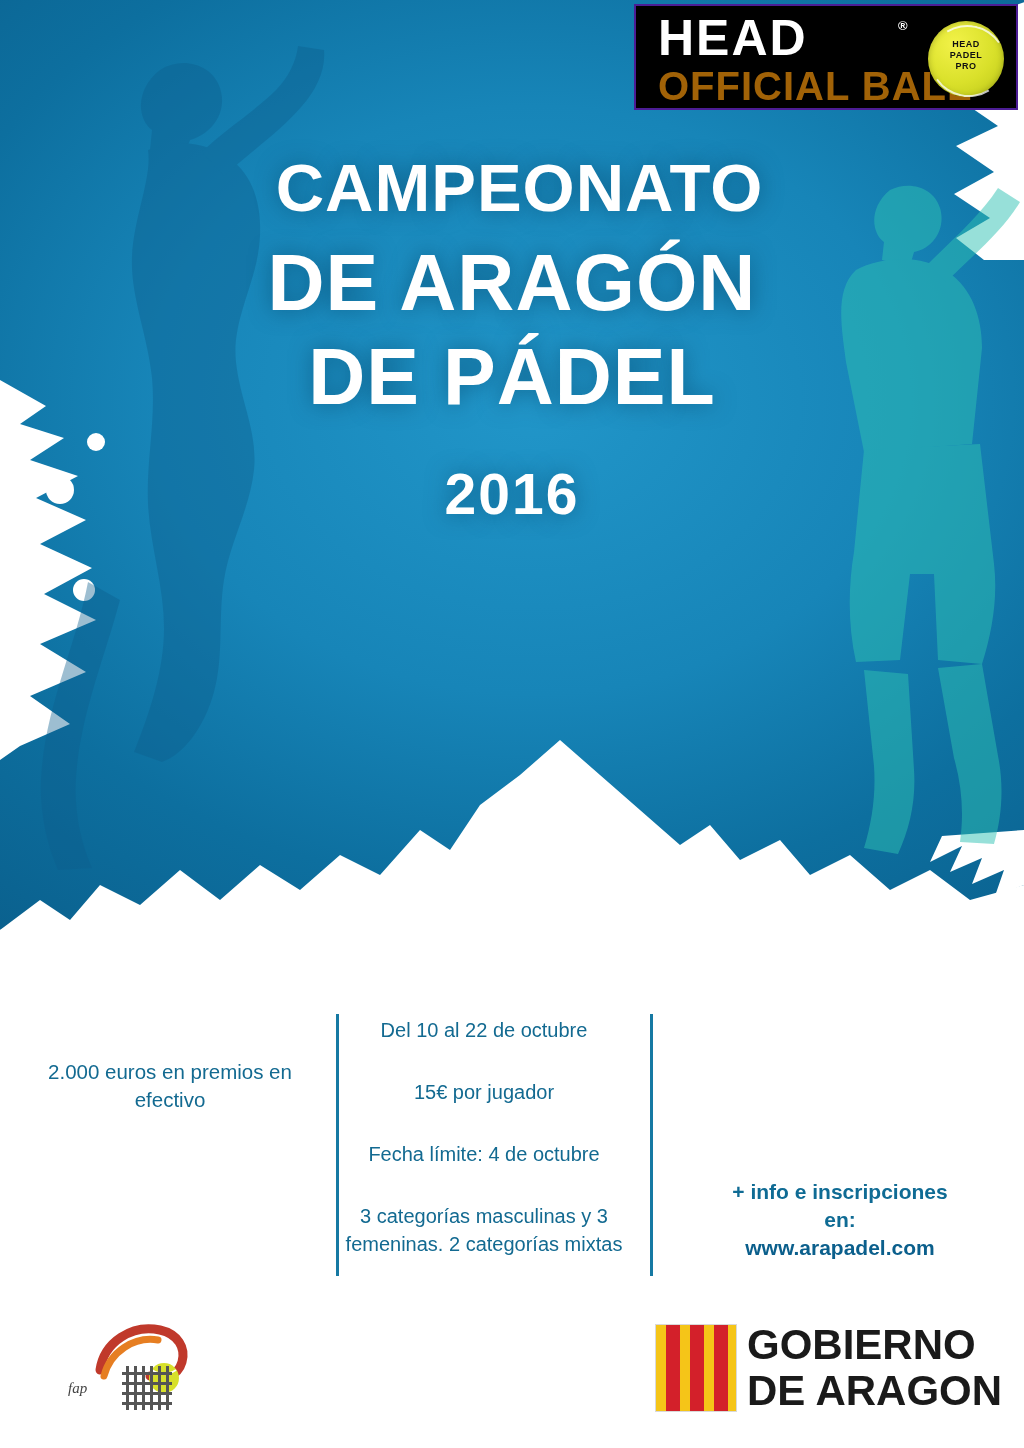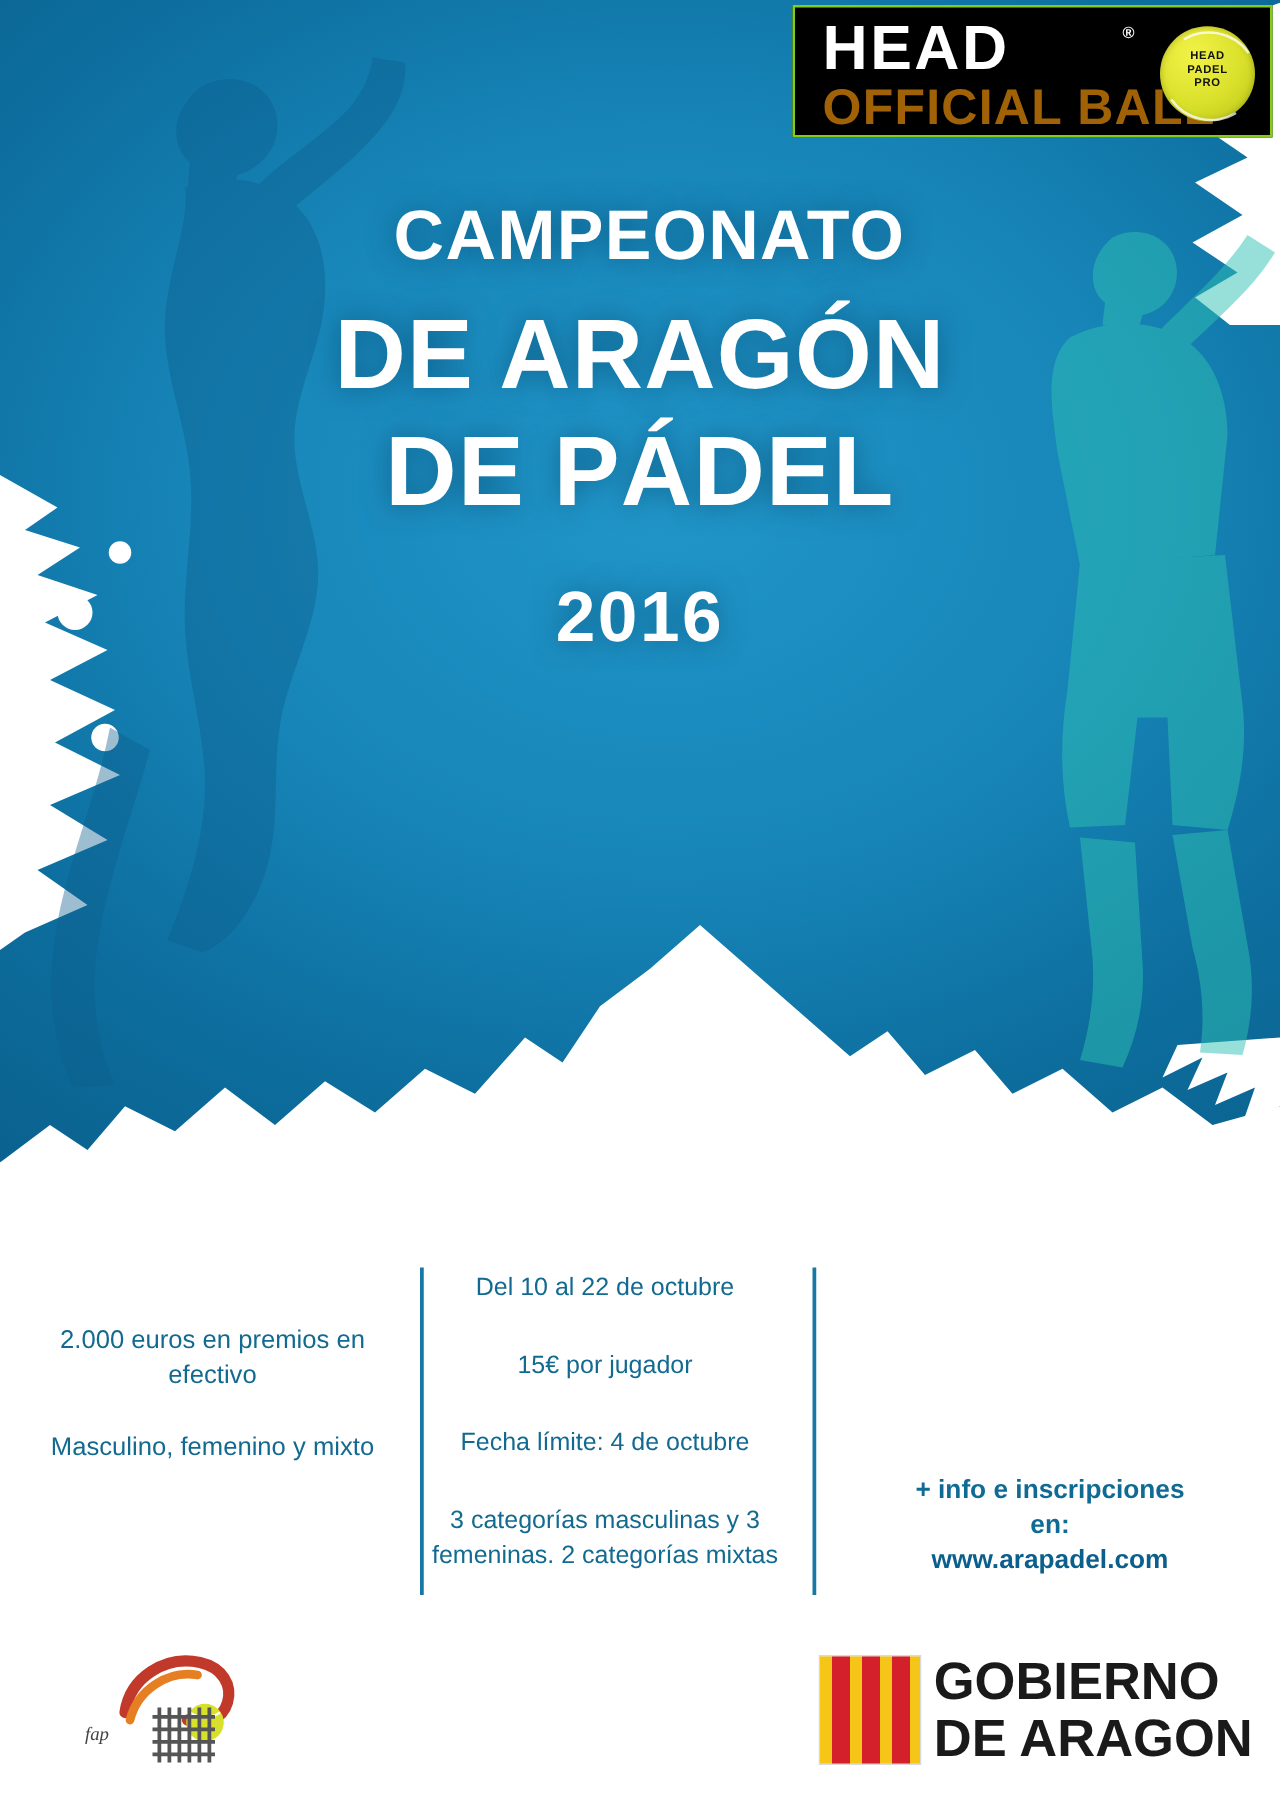--- a/index.html
+++ b/index.html
@@ -58,21 +58,21 @@
     width: 270px; height: 760px;
     opacity: 0.55;
   }
 
   
   .head-logo {
     position: absolute;
     left: 634px; top: 4px;
     width: 384px; height: 106px;
     background: #000000;
-    border: 2px solid #84cc16;
+    border: 2px solid #4c1d95;
     box-sizing: border-box;
   }
   .head-word {
     position: absolute;
     left: 22px; top: 6px;
     color: #ffffff;
     font-family: "Liberation Sans", sans-serif;
     font-weight: bold;
     font-size: 50px;
     letter-spacing: 2px;
@@ -133,21 +133,21 @@
     text-align: center;
     color: #ffffff;
   }
   .t1, .t2, .t3 {
     font-family: "Liberation Sans", sans-serif;
     font-weight: bold;
     letter-spacing: 1px;
     text-shadow: 0 0 22px rgba(0,60,95,.55);
     margin: 0;
   }
-  .t1 { font-size: 56px; line-height: 96px; padding-left: 15px; }
+  .t1 { font-size: 67px; line-height: 96px; padding-left: 15px; }
   .t2 { font-size: 79px; line-height: 94px; }
   .t3 { font-size: 79px; line-height: 94px; }
   .year {
     font-family: "Liberation Sans", sans-serif;
     font-weight: bold;
     font-size: 57px;
     line-height: 100px;
     letter-spacing: 2px;
     text-shadow: 0 0 22px rgba(0,60,95,.55);
     margin-top: 20px;
@@ -332,21 +332,20 @@
     <div class="t3">DE PÁDEL</div>
     <div class="year">2016</div>
   </div>
 
   <div class="info">
     <div class="vrule v1"></div>
     <div class="vrule v2"></div>
 
     <div class="col col-left">
       <p>2.000 euros en premios en efectivo</p>
-      <p>Masculino, femenino y mixto</p>
     </div>
 
     <div class="col col-mid">
       <p>Del 10 al 22 de octubre</p>
       <p>15€ por jugador</p>
       <p>Fecha límite: 4 de octubre</p>
       <p class="last">3 categorías masculinas y 3 femeninas. 2 categorías mixtas</p>
     </div>
 
     <div class="col col-right">

